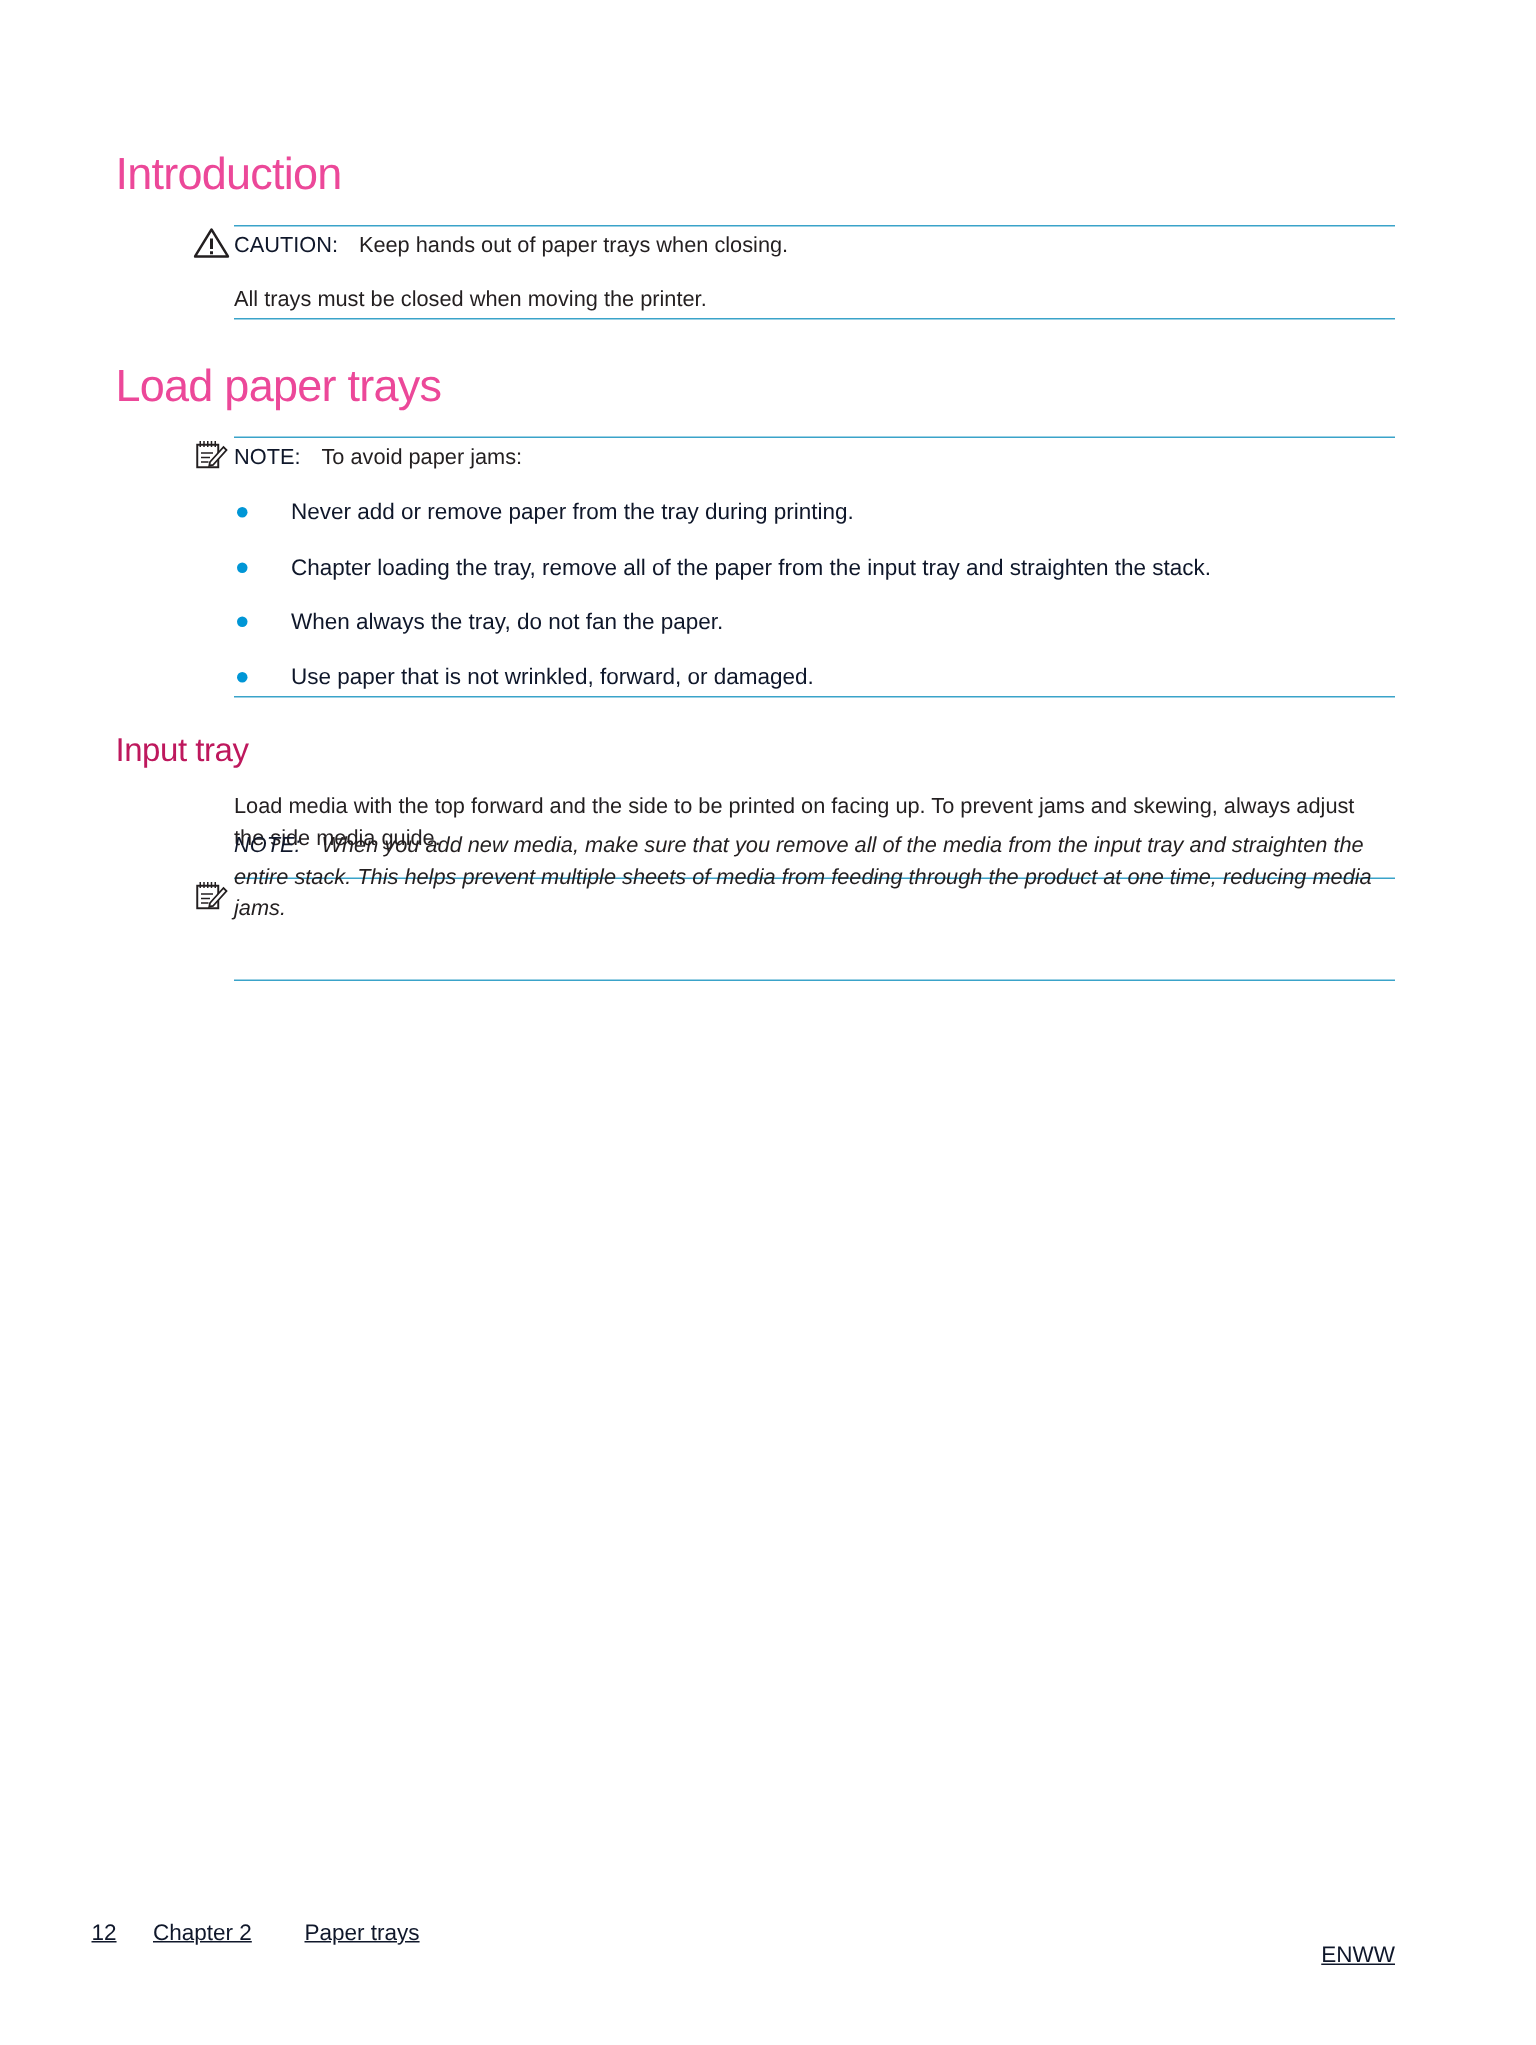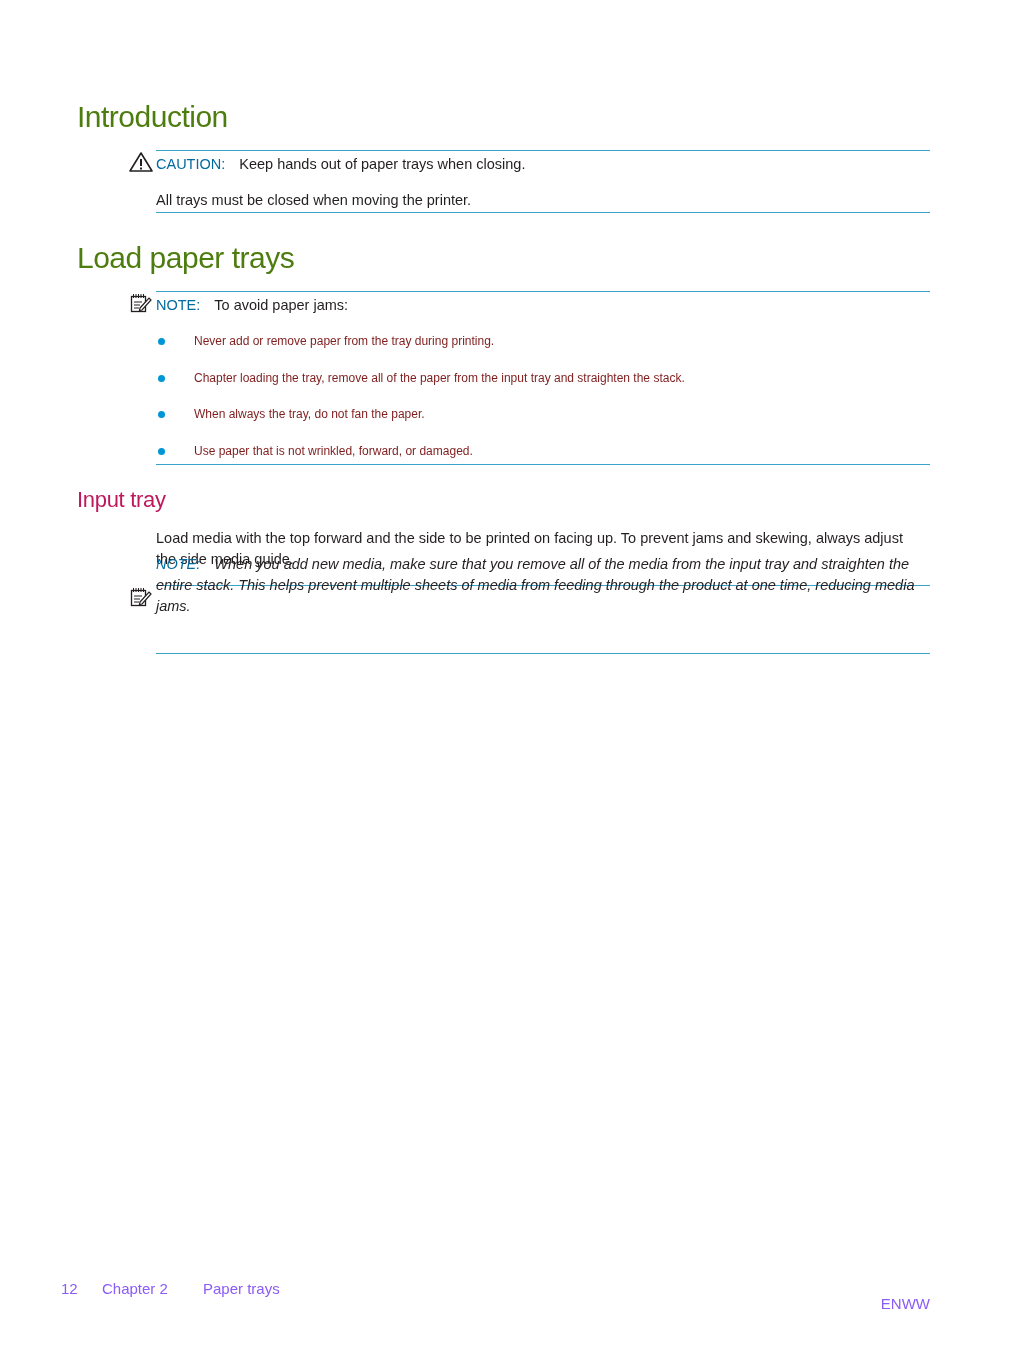--- a/index.html
+++ b/index.html
@@ -3,35 +3,35 @@
   <meta charset="utf-8">
   <style>
     html, body { margin: 0; padding: 0; background: #ffffff; }
     body {
       width: 1024px; height: 1363px; position: relative; overflow: hidden;
       font-family: "Liberation Sans", sans-serif; color: #231f20;
     }
     .h1 {
       position: absolute; left: 77px; margin: 0;
       font-family: "Liberation Sans", sans-serif;
-      font-weight: normal; font-size: 30px; color: #4d7c0f; letter-spacing: -0.5px;
+      font-weight: normal; font-size: 30px; color: #ec4899; letter-spacing: -0.5px;
     }
     .h2 {
       position: absolute; left: 77px; margin: 0;
       font-weight: normal; font-size: 22px; color: #be185d; letter-spacing: -0.3px;
     }
     .rule { position: absolute; left: 156px; width: 774px; height: 0; border-top: 1px solid #3aa3c9; }
     .body-text { position: absolute; left: 156px; font-size: 14.5px; line-height: 21px; color: #231f20; }
-    .label { color: #0369a1; margin-right: 14px; }
+    .label { color: #0f172a; margin-right: 14px; }
     .icon { position: absolute; }
     .bullet {
       position: absolute; left: 158px; width: 7px; height: 7px; border-radius: 50%; background: #0096d6;
     }
-    .bullet-text { position: absolute; left: 194px; font-size: 12px; line-height: 21px; color: #7f1d1d; }
-    .footer { position: absolute; top: 1280px; font-size: 15px; color: #8b5cf6; }
+    .bullet-text { position: absolute; left: 194px; font-size: 15px; line-height: 21px; color: #0f172a; }
+    .footer { position: absolute; top: 1280px; font-size: 15px; color: #0f172a; text-decoration: underline; }
   </style>
 </head>
 <body>
 
 <h1 class="h1" style="top:100px;">Introduction</h1>
 <div class="rule" style="top:150px;"></div>
 <span class="icon" style="left:129px; top:152px;">
   <svg width="24" height="20" viewBox="0 0 24 20">
     <path d="M12 1 L23 19 L1 19 Z" fill="none" stroke="#231f20" stroke-width="1.6" stroke-linejoin="round"></path>
     <rect x="11" y="7" width="2" height="7" fill="#231f20"></rect>

